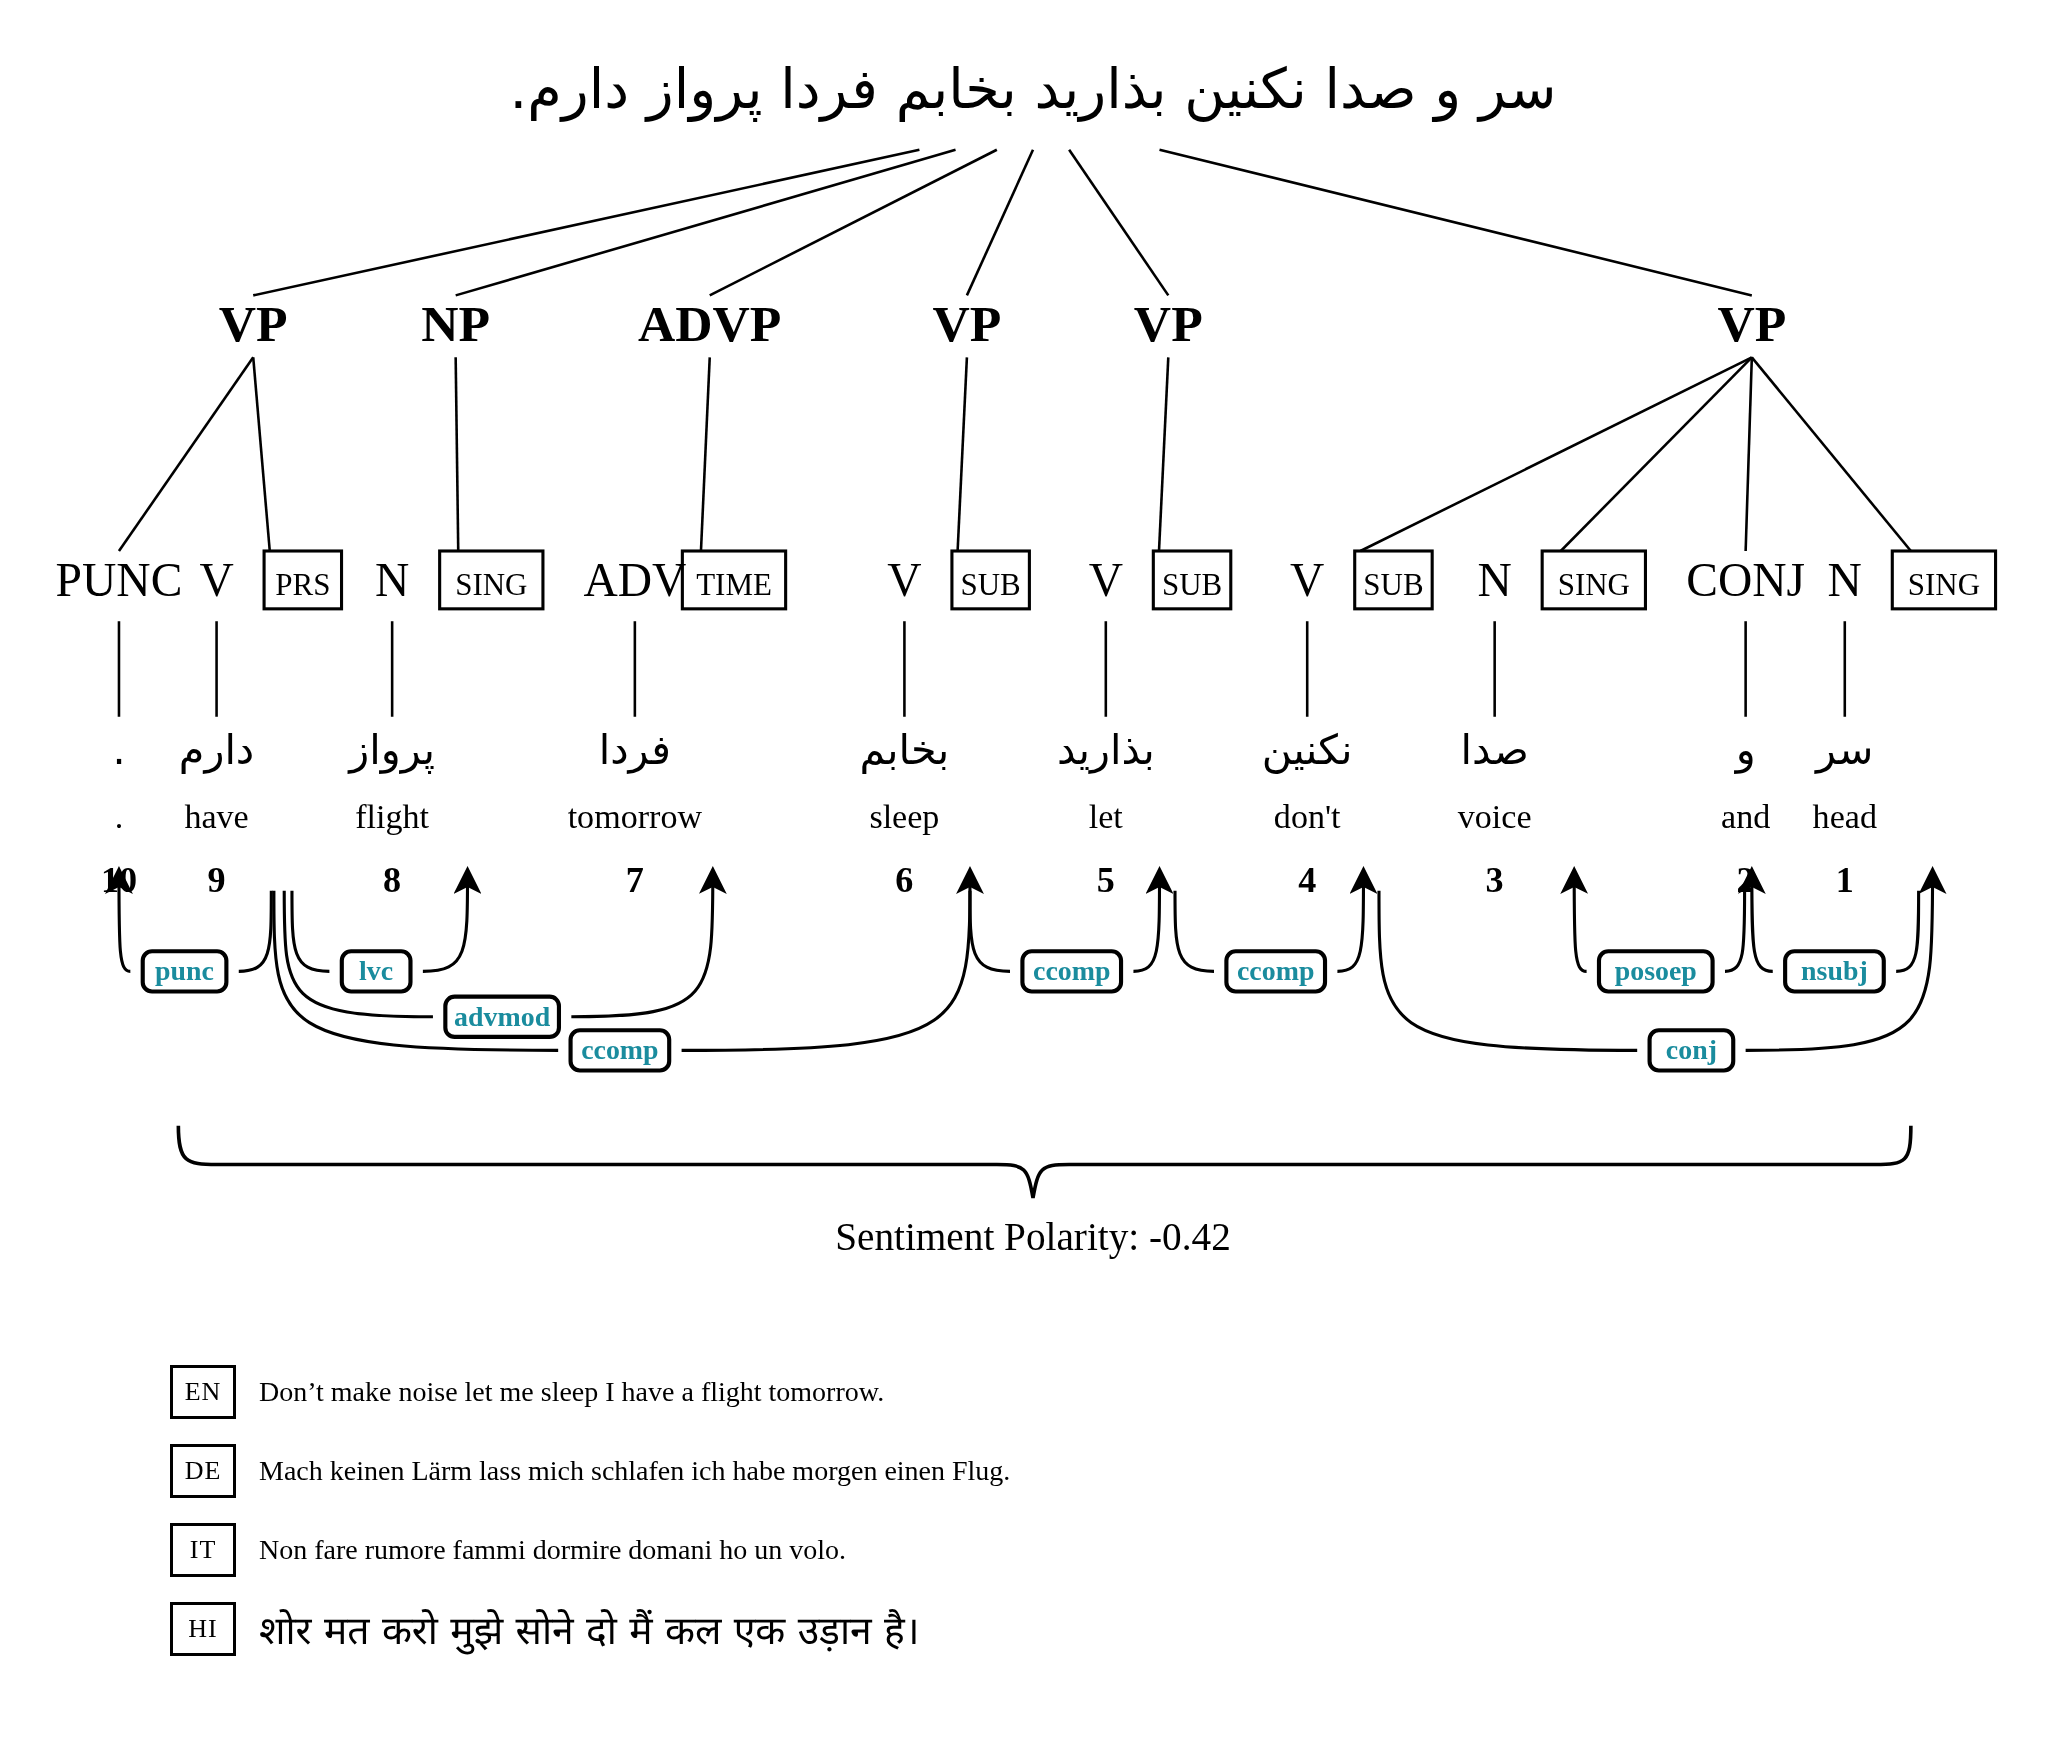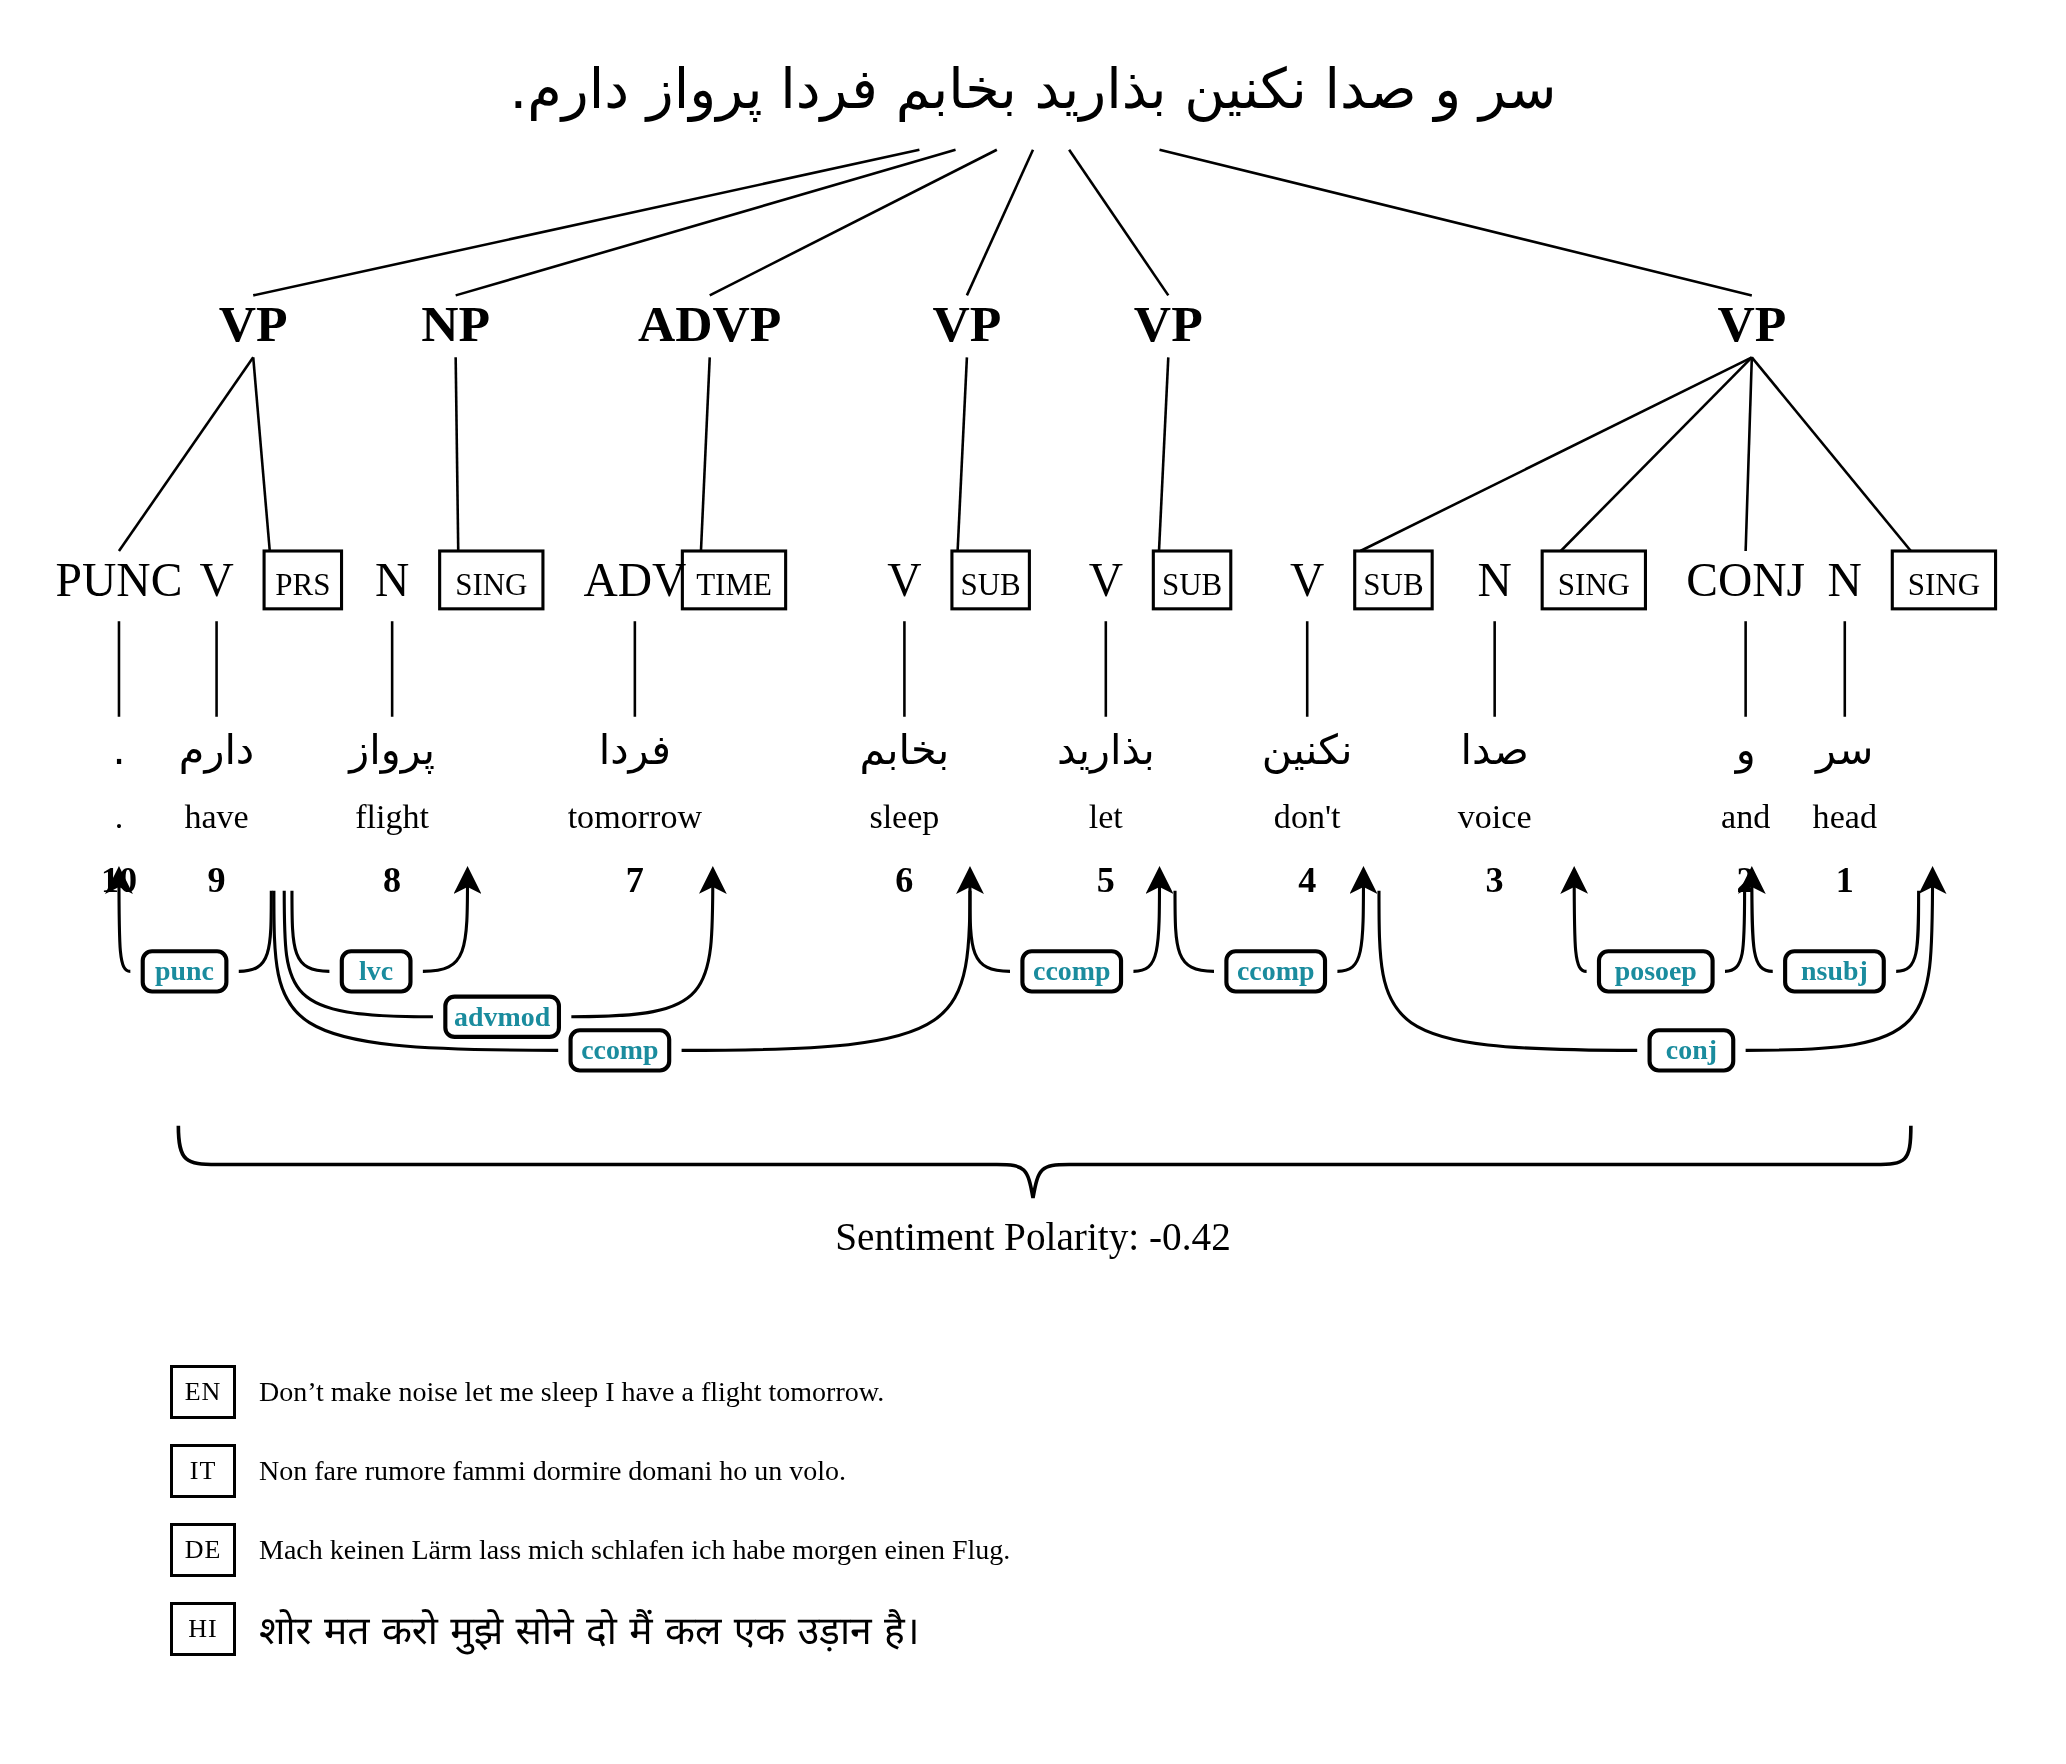--- a/index.html
+++ b/index.html
@@ -278,26 +278,26 @@
     </g>
     <text id="sentiment-text" class="sentiment" x="2000" y="2420" text-anchor="middle">Sentiment Polarity: -0.42</text>
   </svg>
 
   <div id="translations">
       <div class="trow">
         <div class="langbox">EN</div>
         <div class="ttext">Don’t make noise let me sleep I have a flight tomorrow.</div>
       </div>
       <div class="trow">
+        <div class="langbox">DE</div>
+        <div class="ttext">Mach keinen Lärm lass mich schlafen ich habe morgen einen Flug.</div>
+      </div>
+      <div class="trow">
         <div class="langbox">IT</div>
         <div class="ttext">Non fare rumore fammi dormire domani ho un volo.</div>
-      </div>
-      <div class="trow">
-        <div class="langbox">DE</div>
-        <div class="ttext">Mach keinen Lärm lass mich schlafen ich habe morgen einen Flug.</div>
       </div>
       <div class="trow">
         <div class="langbox">HI</div>
         <div class="ttext devanagari">शोर मत करो मुझे सोने दो मैं कल एक उड़ान है।</div>
       </div>
     </div>
 
 </div>
 
 

